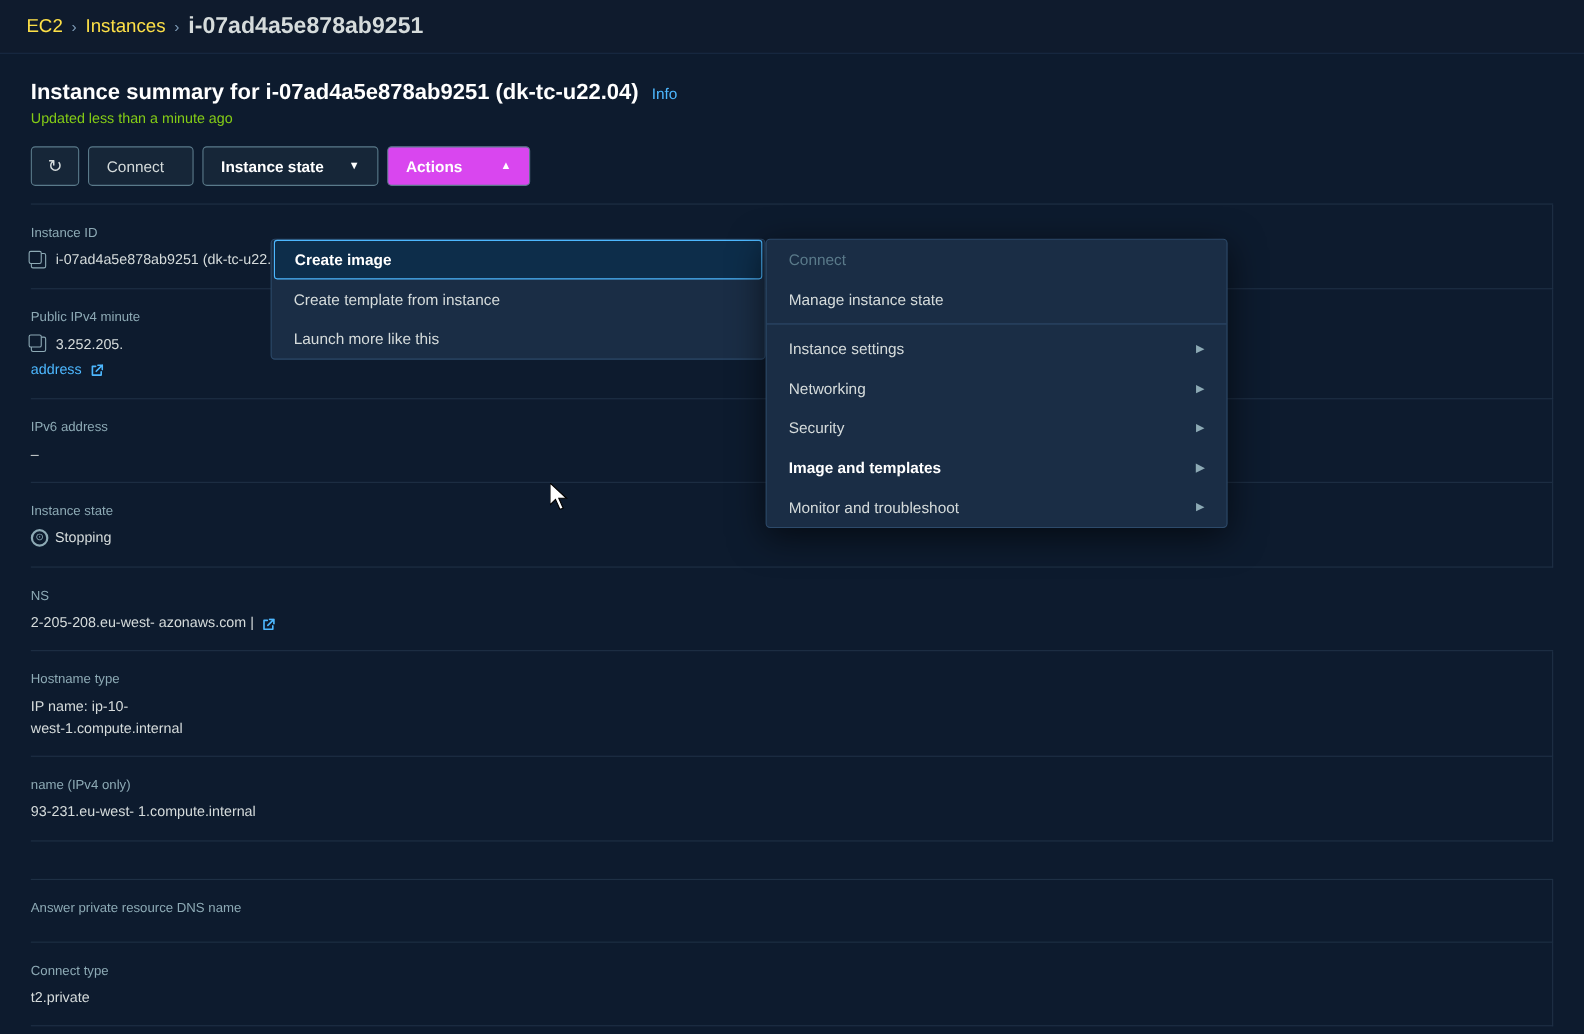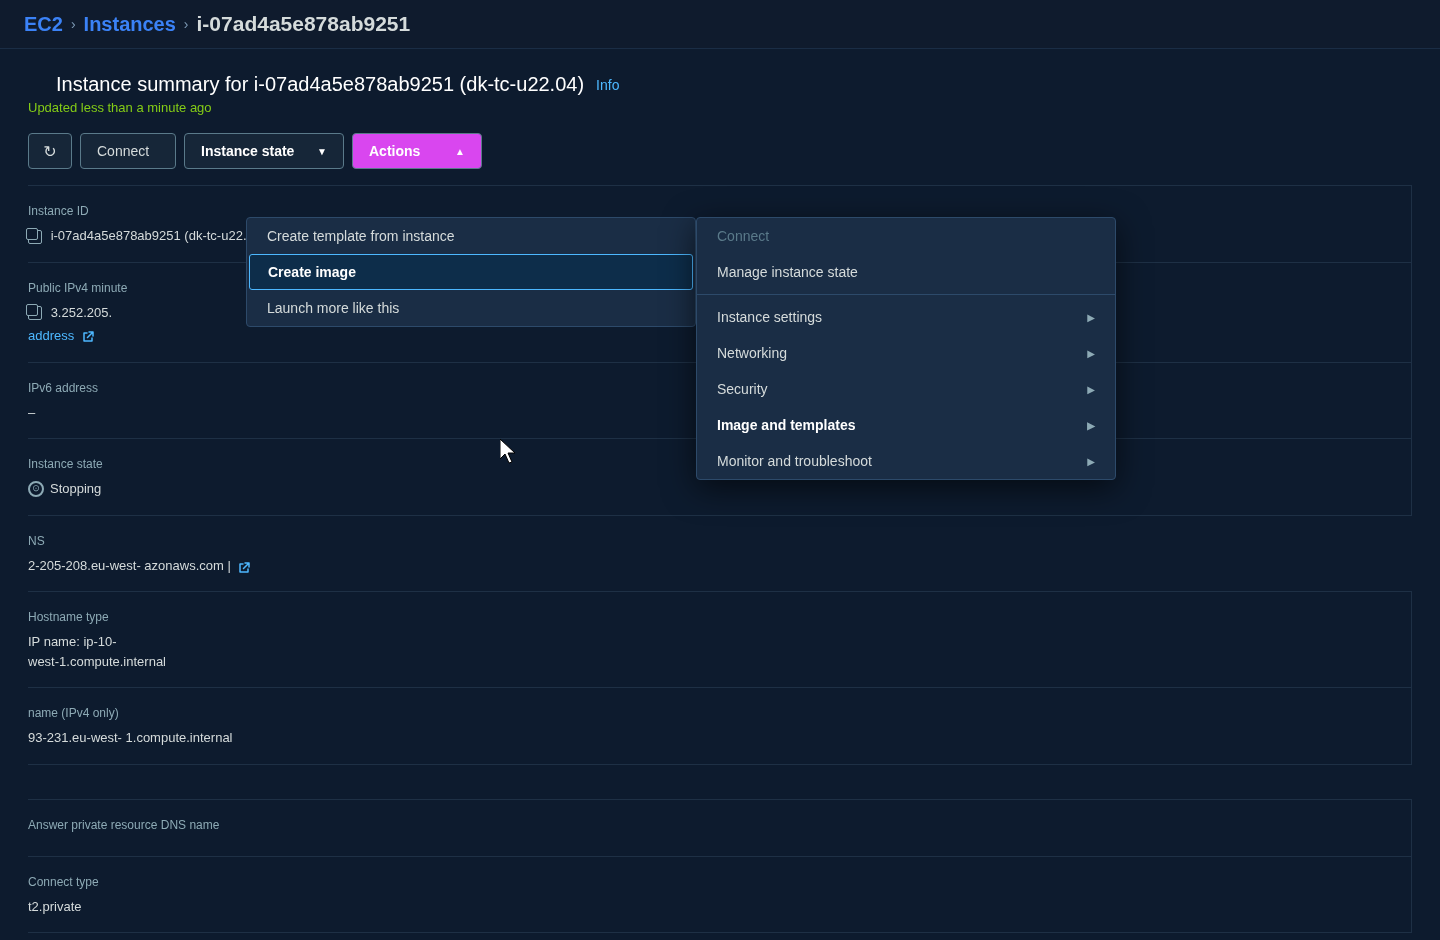--- a/index.html
+++ b/index.html
@@ -15,24 +15,23 @@
     
     .breadcrumb {
       display: flex;
       align-items: center;
       padding: 12px 24px;
       background: #0f1b2d;
       border-bottom: 1px solid #1a2d45;
       gap: 8px;
     }
     .breadcrumb-link {
-      color: #3b82f6;
-      cursor: pointer;
-      font-size: 20px;
-      font-weight: bold;
+      color: #fde047;
+      cursor: pointer;
+      font-size: 17px;
     }
     .breadcrumb-sep {
       color: #7d9ab5;
       font-size: 14px;
     }
     .breadcrumb-current {
       color: #d5dbdb;
       font-size: 21px;
       font-weight: 600;
     }
@@ -51,22 +50,21 @@
     }
     .page-title-row {
       display: flex;
       align-items: center;
       gap: 12px;
       margin-bottom: 4px;
     }
     .page-title {
       color: #ffffff;
       font-size: 20px;
-      font-weight: 400;
-      margin-left: 28px;
+      font-weight: 700;
     }
     .info-link {
       color: #4db8ff;
       font-size: 14px;
       cursor: pointer;
     }
     .page-subtitle {
       color: #84cc16;
       font-size: 13px;
     }
@@ -406,25 +404,25 @@
       <span>Image and templates</span>
       <span class="chevron-right">▶</span>
     </div>
     <div class="dropdown-item">
       <span>Monitor and troubleshoot</span>
       <span class="chevron-right">▶</span>
     </div>
   </div>
 
   <div class="image-submenu">
-    <div class="dropdown-item">
-      <span>Create template from instance</span>
-    </div>
     <div class="dropdown-item highlighted">
       <span>Create image</span>
+    </div>
+    <div class="dropdown-item">
+      <span>Create template from instance</span>
     </div>
     <div class="dropdown-item">
       <span>Launch more like this</span>
     </div>
   </div>
 
   <div class="cursor" style="left: 500px; top: 390px;">
     <svg xmlns="http://www.w3.org/2000/svg" viewBox="0 0 20 28">
       <path d="M0 0 L0 20 L5 15 L9 24 L12 23 L8 14 L15 14 Z" fill="white" stroke="black" stroke-width="1"></path>
     </svg>

